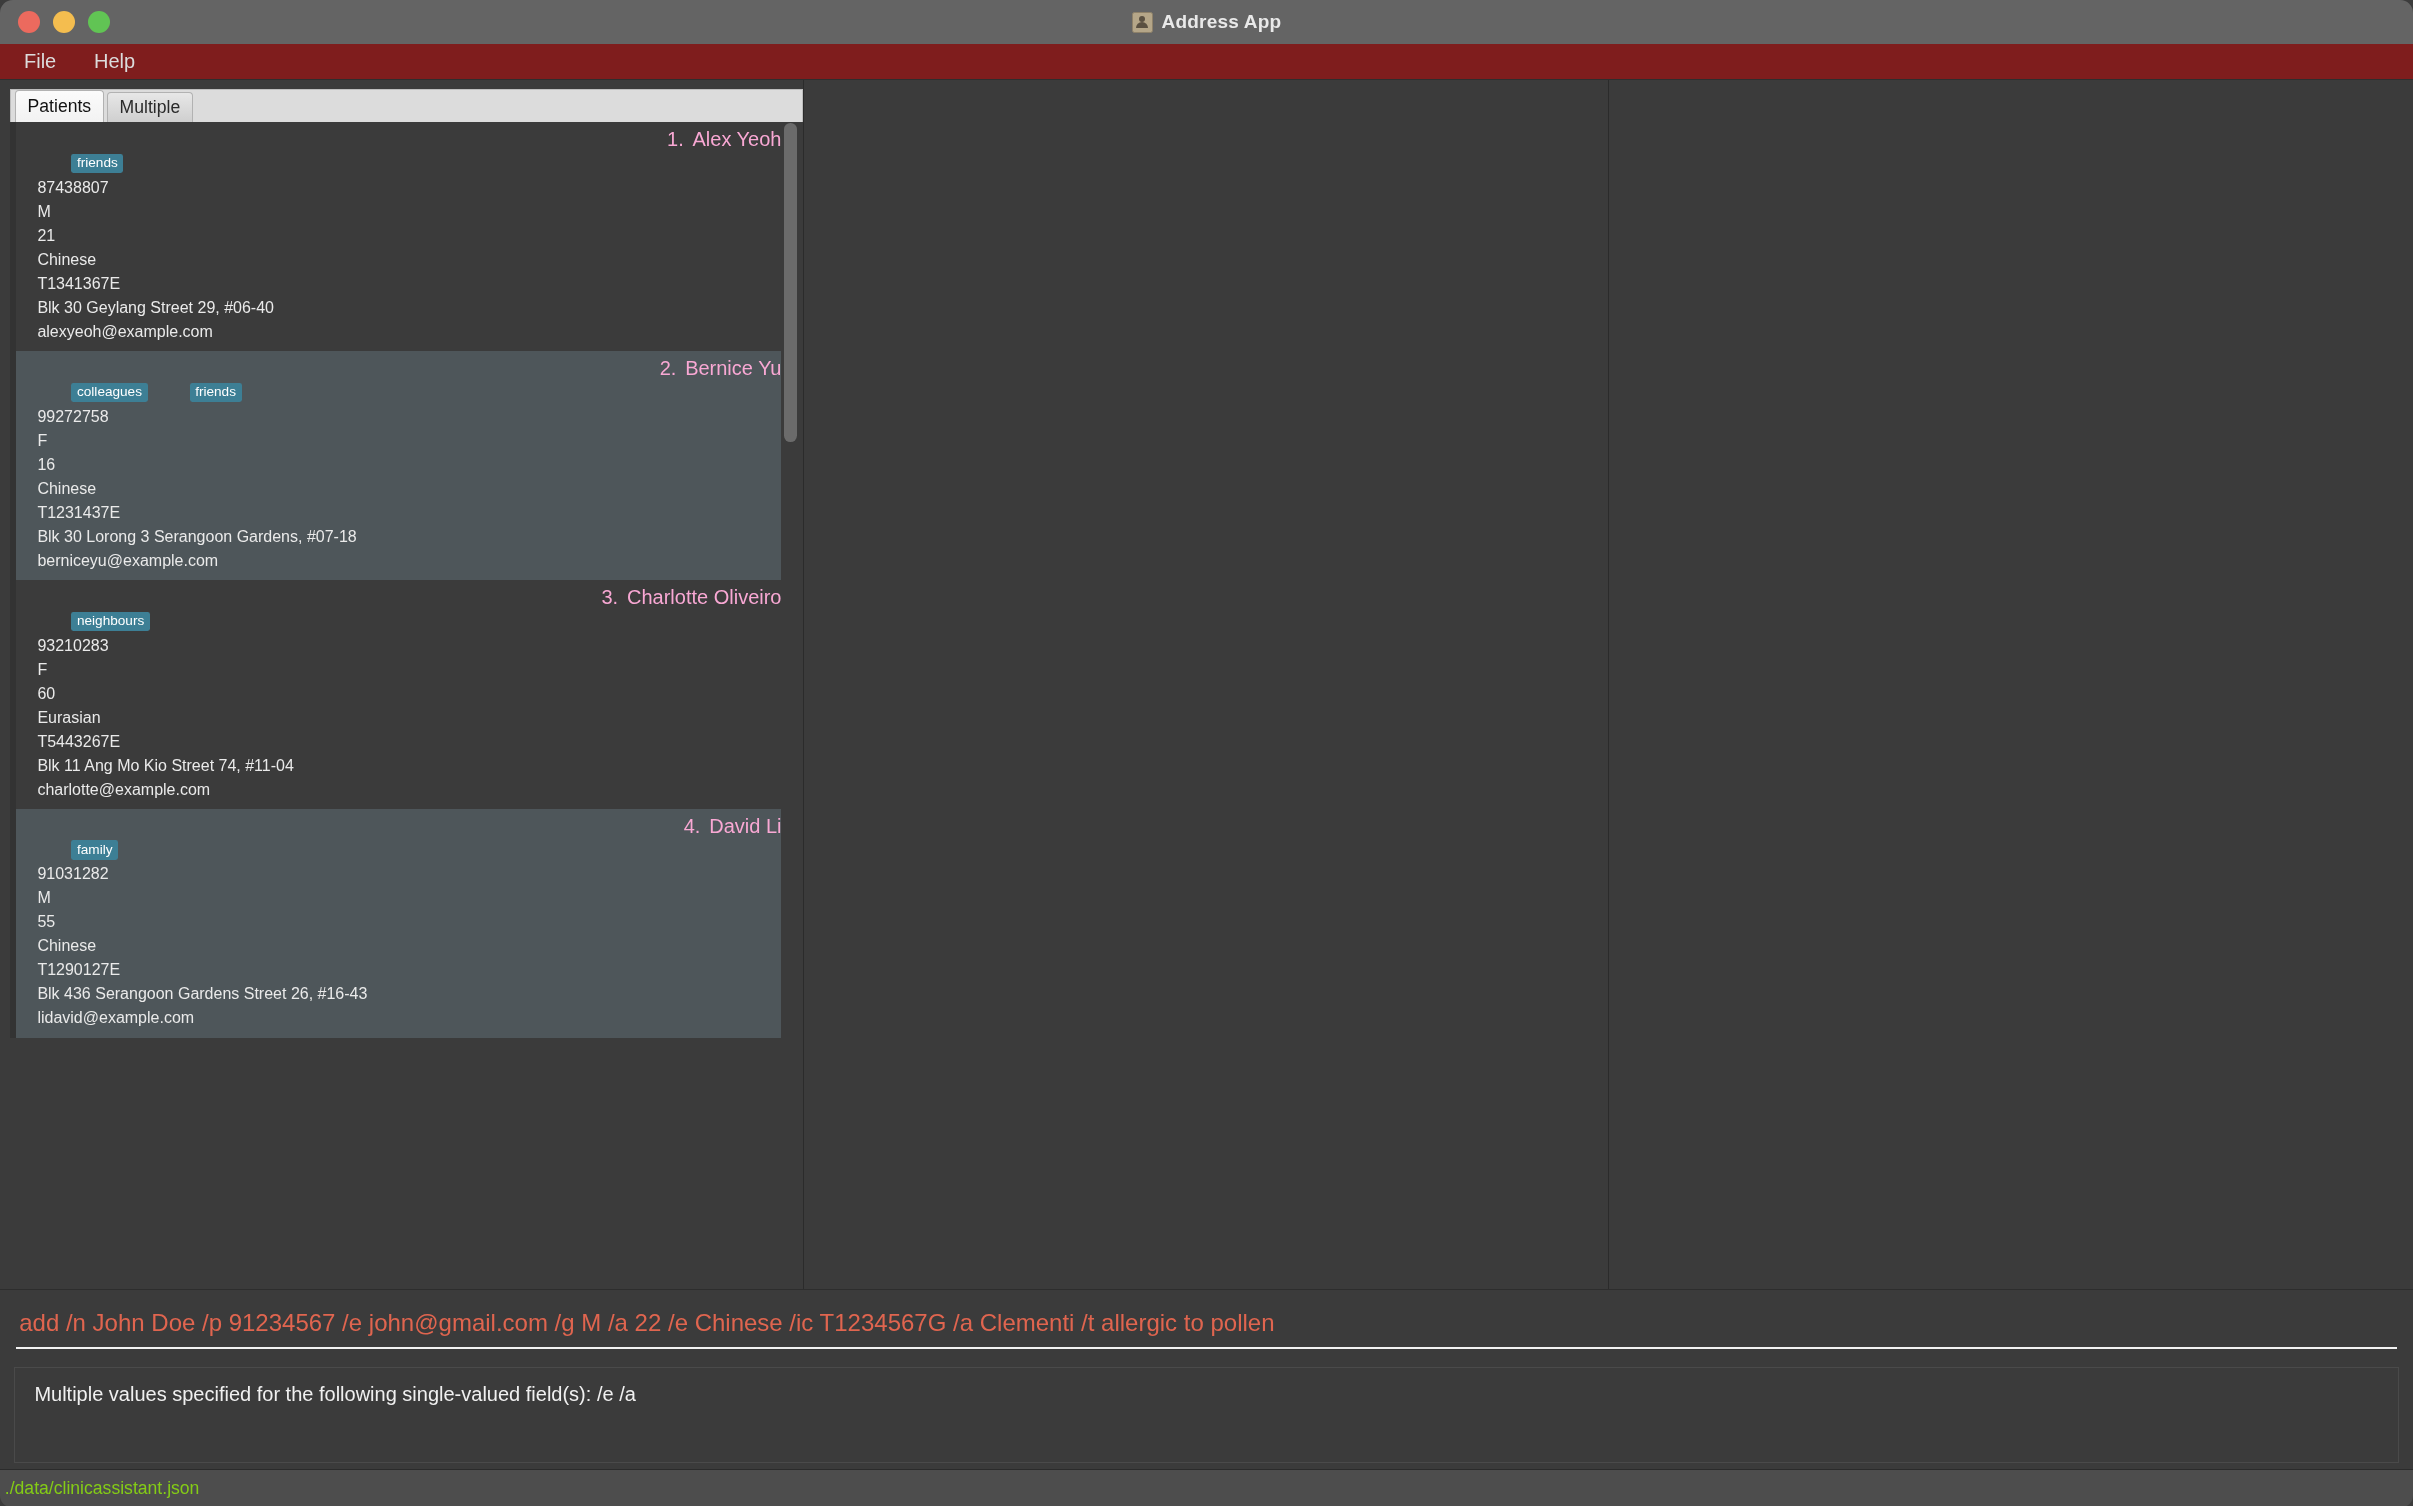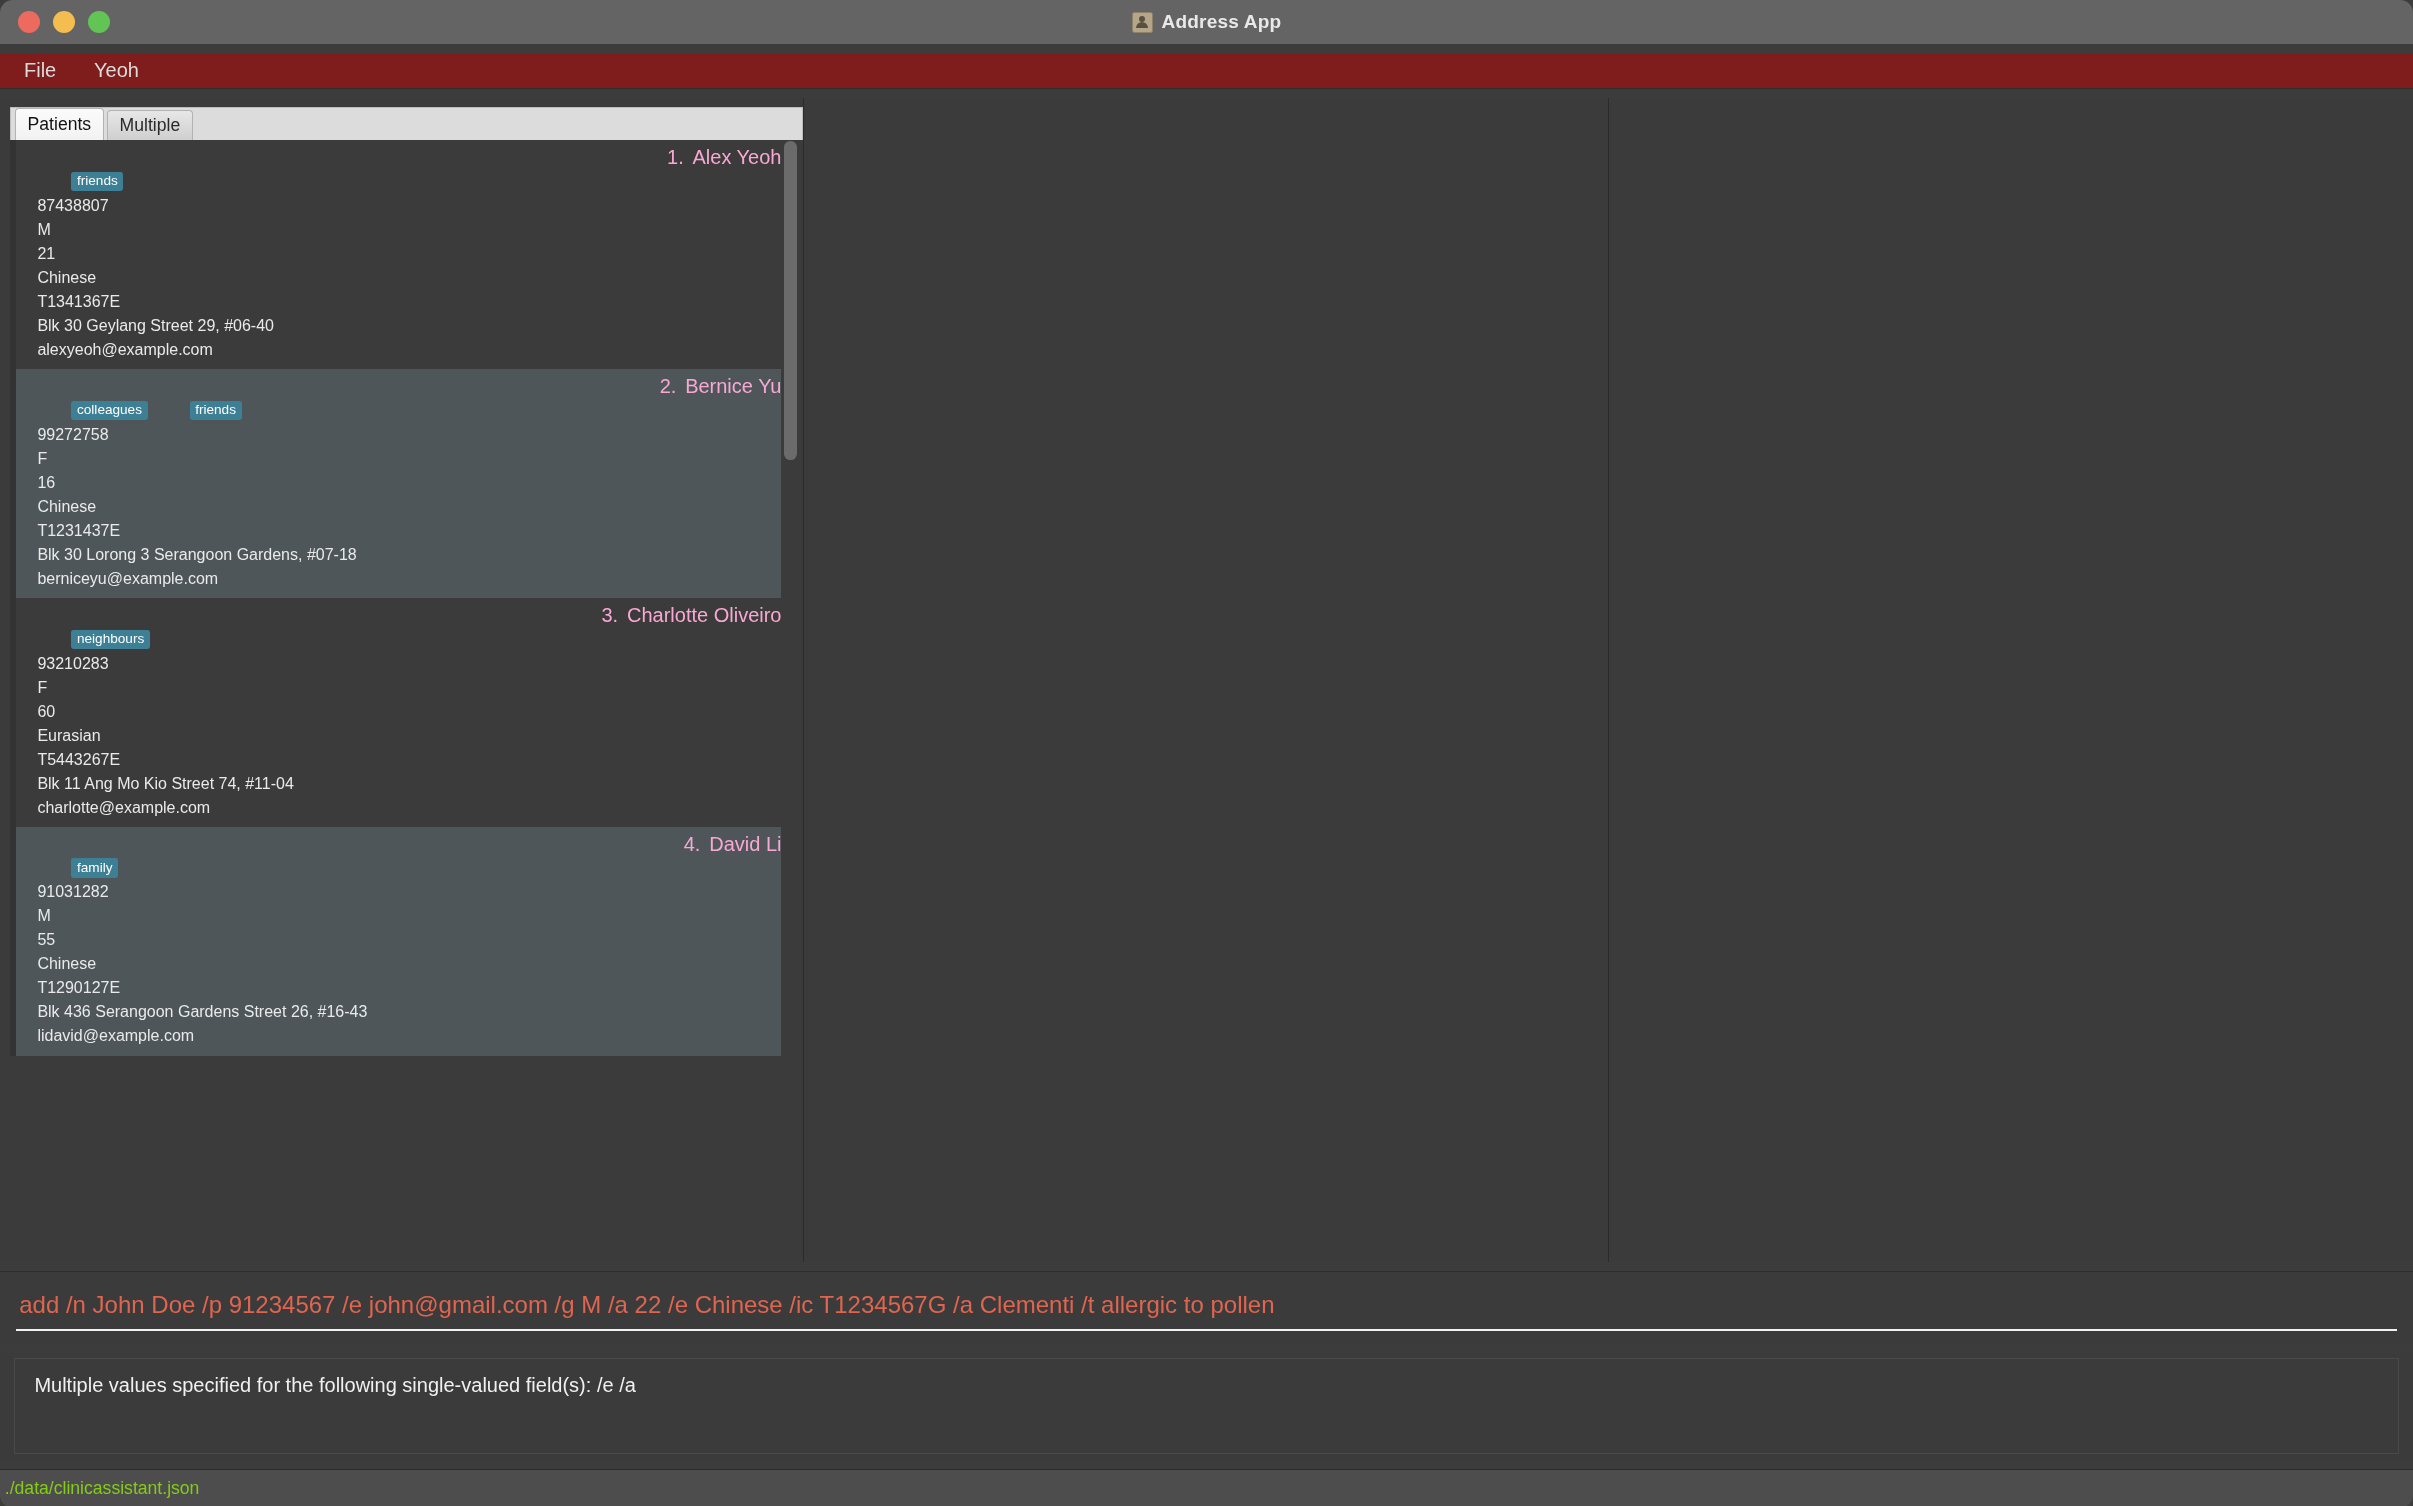--- a/index.html
+++ b/index.html
@@ -9,21 +9,20 @@
     font-family: "Liberation Sans", sans-serif;
     overflow: hidden;
   }
 
   .window {
     position: relative;
     width: 2413px; height: 1507px;
     background: #3c3c3c;
     display: flex;
     flex-direction: column;
-    gap: 9px;
   }
 
   
   .titlebar {
     position: relative;
     height: 44px;
     flex: 0 0 44px;
     background: #646464;
     border-top-left-radius: 12.8px;
     border-top-right-radius: 12.8px;
@@ -297,21 +296,21 @@
       <div class="light green"></div>
     </div>
     <div class="title-center">
       <div class="app-icon"></div>
       <div class="app-title">Address App</div>
     </div>
   </div>
 
   <div class="menubar">
     <div class="menu-item">File</div>
-    <div class="menu-item">Yeoh</div>
+    <div class="menu-item">Help</div>
   </div>
 
   <div class="main">
 
     <div class="left-pane">
       <div class="tabpane">
 
         <div class="tab-header">
           <div class="tab active">Patients</div>
           <div class="tab">Multiple</div>

